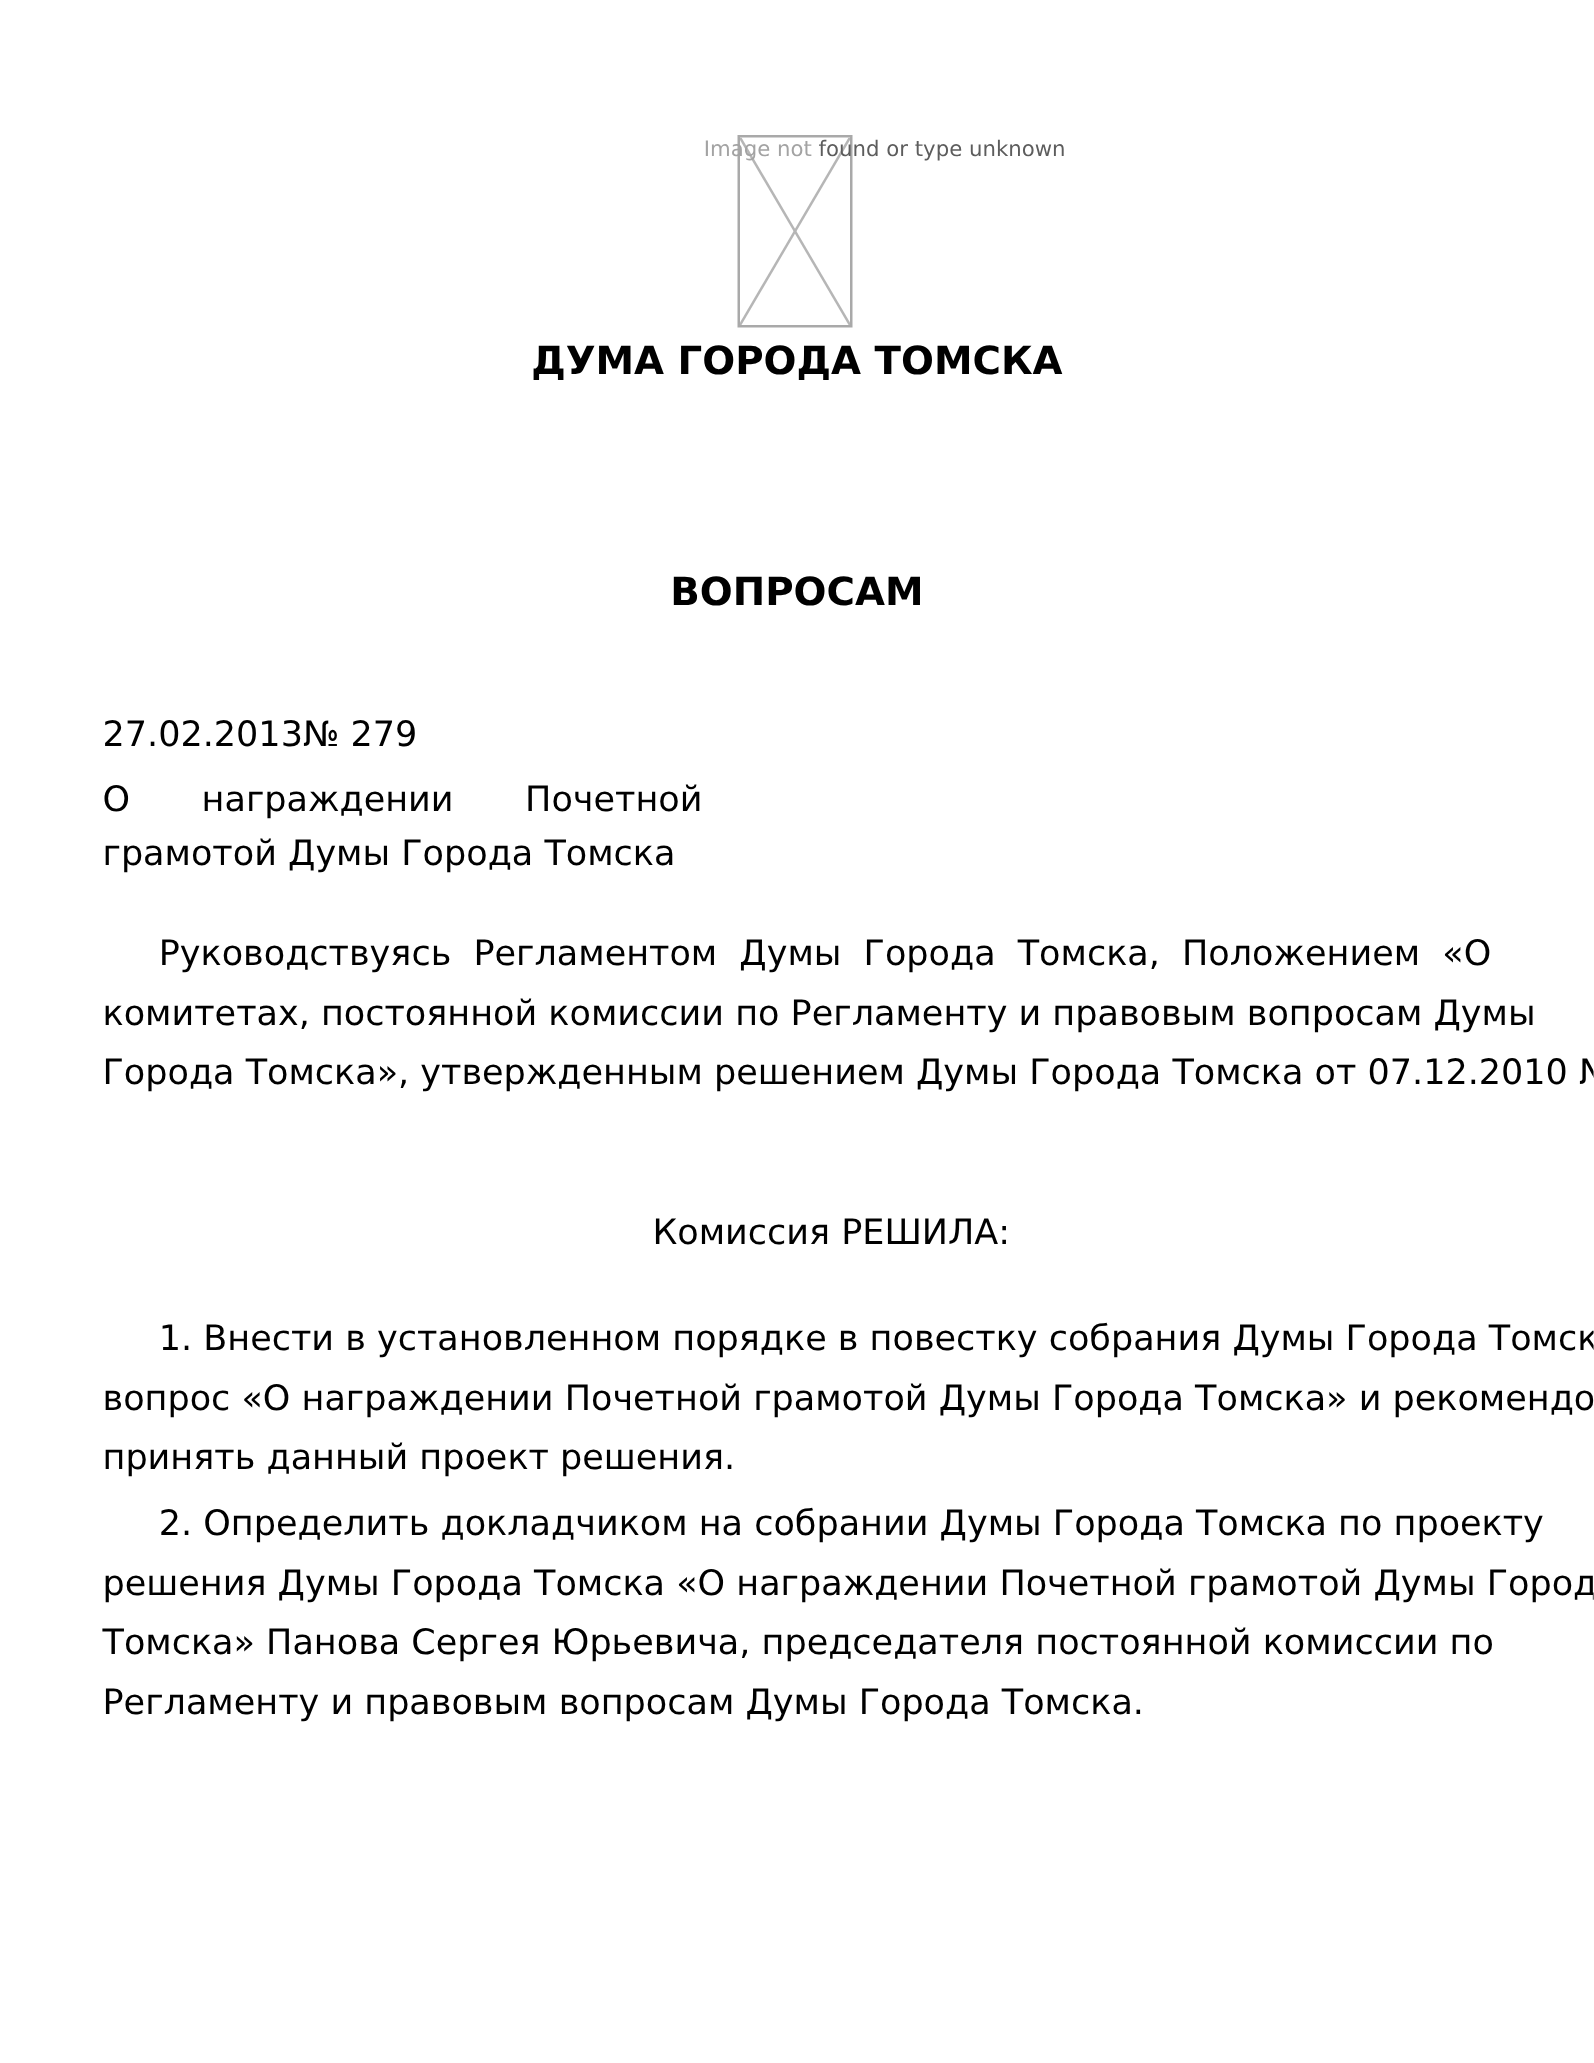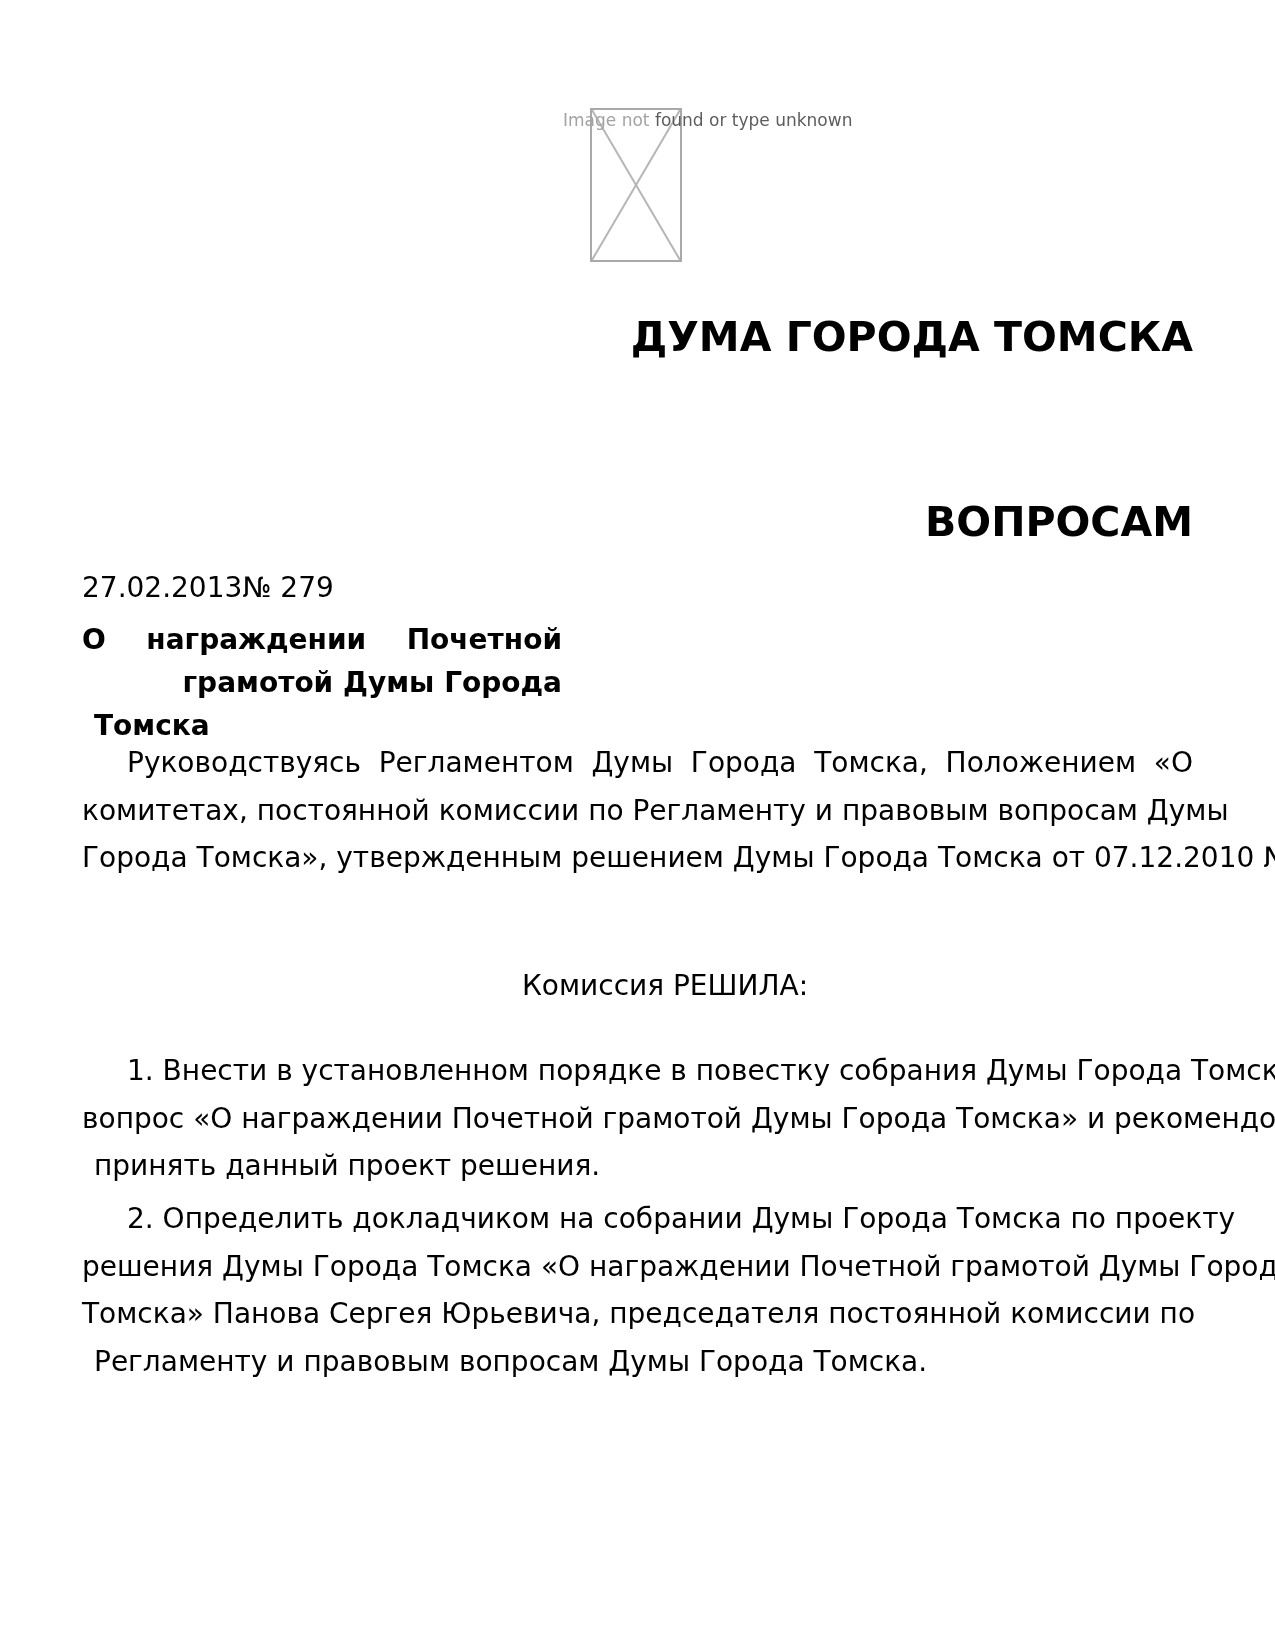--- a/index.html
+++ b/index.html
@@ -20,56 +20,55 @@
   .img-box svg{display:block;width:100%;height:100%;}
   .alt-text{
     position:absolute;left:563px;top:107px;
     font-size:17px;line-height:26px;white-space:nowrap;
   }
   .alt-light{color:#a3a3a3;}
   .alt-dark{color:#5d5d5d;}
   
   .h-center{
     position:absolute;left:82px;width:1111px;
-    text-align:right;font-weight:bold;
-    font-size:41px;line-height:43px;margin-top:48px;
+    text-align:center;font-weight:bold;
+    font-size:31px;line-height:43px;
   }
   .org-title{top:268px;}
   .commission-title{top:337px;}
   .doc-type{top:453px;}
   
   .meta-row{
     position:absolute;left:82px;top:568px;width:1111px;
     display:flex;justify-content:flex-start;
     font-size:28px;line-height:40px;
   }
   .doc-number{padding-right:123px;}
   
   .subject{
     position:absolute;left:82px;top:618px;width:480px;
-    font-weight:bold;font-size:28px;line-height:43px;
+    font-weight:normal;font-size:28px;line-height:43px;
   }
   
   .para{
     position:absolute;left:82px;width:1111px;
     font-size:28px;line-height:47.5px;
   }
   .preamble{top:739px;}
   .item-1{top:1047px;}
   .item-2{top:1195px;}
   .para .line,.subject .line{
     text-align:justify;
     text-align-last:justify;
     white-space:nowrap;
   }
   .para .line.last,.subject .line.last{
     text-align:right;
     text-align-last:left;
     white-space:normal;
-    margin-left:12px;
   }
   .indent-first .line:first-child{text-indent:45px;}
   .resolution-heading{
     position:absolute;left:82px;top:962px;width:1111px;
     text-align:center;font-size:28px;line-height:47.5px;
     padding-left:55px;box-sizing:border-box;
   }
 </style>
 </head>
 <body>

